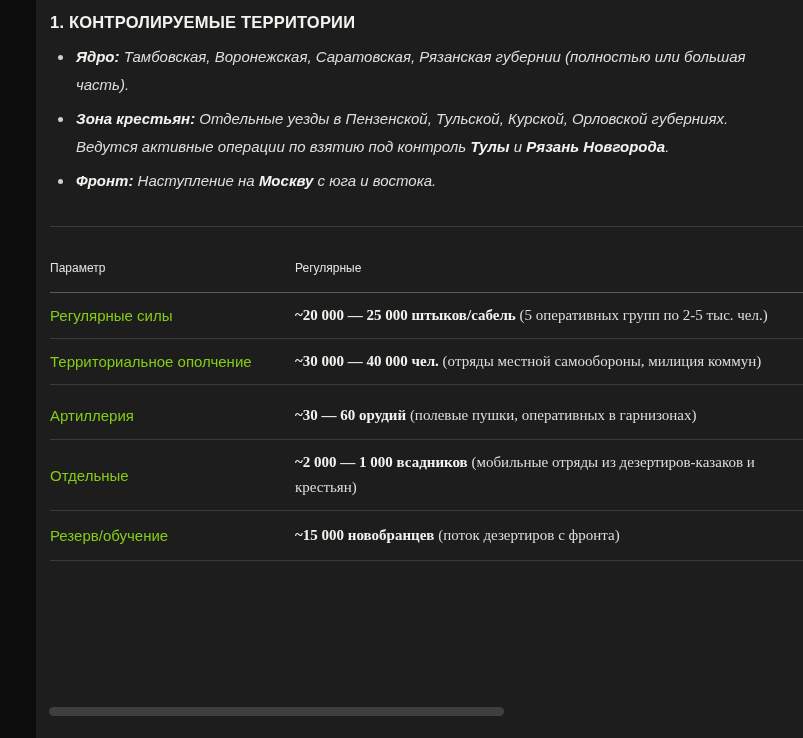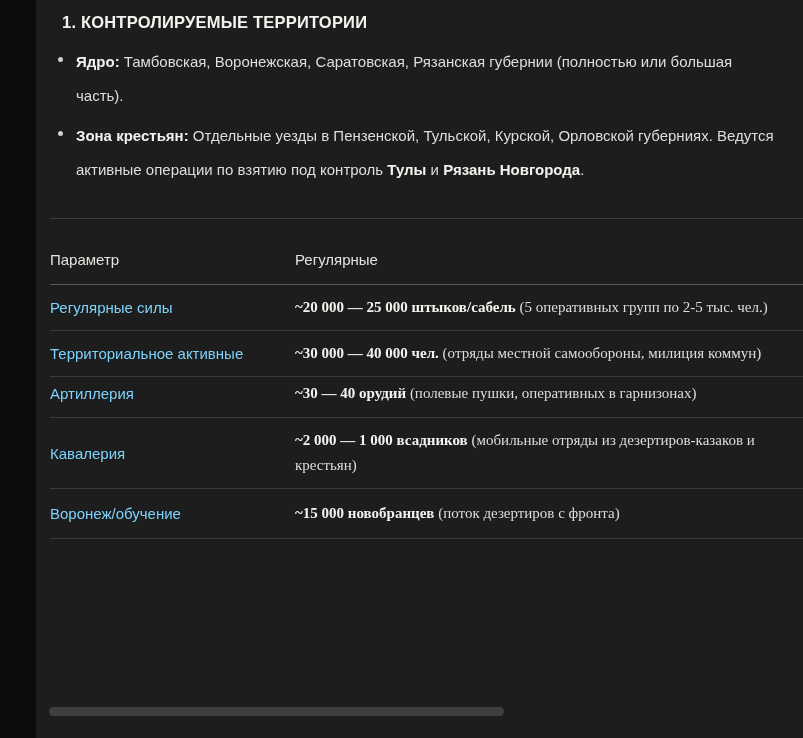--- a/index.html
+++ b/index.html
@@ -11,54 +11,54 @@
   }
   .left-strip{
     position:absolute;left:0;top:0;width:36px;height:738px;background:#0c0c0c;
   }
   .content-panel{
     position:absolute;left:36px;top:0;width:767px;height:738px;
     background:#1c1d1c;color:#dededa;overflow:hidden;
     padding-left:14px;box-sizing:border-box;
   }
   h3.sec-heading{
-    margin:12px;color:#f3f2ee;font-size:16.5px;line-height:21px;font-weight:700;
+    margin:0;color:#f3f2ee;font-size:16.5px;line-height:21px;font-weight:700;
     letter-spacing:.2px;
   }
   #heading1{margin-top:12px;}
   #heading2{margin-top:37px;}
   ul.bullet-list{
     list-style:none;margin:10px 0 16px 0;padding:0 0 0 7px;width:722px;
-    font-size:15px;line-height:34px;
+    font-size:15px;line-height:28px;font-style:italic;
   }
   ul.bullet-list li{position:relative;padding-left:19px;margin-bottom:6px;}
   .dot{
     position:absolute;left:1px;top:12px;width:5px;height:5px;border-radius:50%;
     background:#cfcfcb;
   }
   b,strong,.bold{color:#f3f2ee;font-weight:700;}
   hr.section-divider{
     border:none;border-top:1px solid #3c3d3e;margin:31px 0 0 0;width:753px;
   }
   table.stats-table{
     border-collapse:collapse;margin-top:18px;width:753px;table-layout:fixed;
     font-size:15px;
   }
   table.stats-table th{
-    text-align:left;font-weight:400;color:#e3e2de;font-size:15px;line-height:20px;
+    text-align:left;font-weight:400;color:#e3e2de;font-size:12px;line-height:20px;
     padding:13px 0 14px 0;border-bottom:1px solid rgba(255,255,255,0.28);
   }
   table.stats-table col.c1{width:245px;}
   table.stats-table td{
     vertical-align:middle;line-height:25px;
     border-bottom:1px solid rgba(255,255,255,0.13);
   }
-  td.param-cell{padding:10px 20px 10px 0;color:#7dd3fc;}
+  td.param-cell{padding:10px 20px 10px 0;color:#84cc16;}
   td.value-cell{padding:10px 8px 10px 0;font-family:Liberation Serif, serif;}
-  tr.r3 td{padding-top:4px;padding-bottom:11px;}
+  tr.r3 td{padding-top:18px;padding-bottom:11px;}
   tr.r5 td{padding-top:12px;padding-bottom:12px;}
   .scrollbar-thumb{
     position:absolute;left:13px;top:707px;width:455px;height:9px;border-radius:5px;
     background:#3e3f41;cursor:pointer;
   }
 </style>
 </head>
 <body>
 
 <div class="left-strip"></div>
@@ -69,20 +69,24 @@
 
   <ul class="bullet-list">
     <li>
       <span class="dot"></span>
       <strong>Ядро:</strong><span> Тамбовская, Воронежская, Саратовская, Рязанская губернии (полностью или большая часть).</span>
     </li>
     <li>
       <span class="dot"></span>
       <strong>Зона крестьян:</strong><span> Отдельные уезды в Пензенской, Тульской, Курской, Орловской губерниях. Ведутся активные операции по взятию под контроль </span><strong>Тулы</strong><span> и </span><strong>Рязань Новгорода</strong><span>.</span>
     </li>
+    <li>
+      <span class="dot"></span>
+      <strong>Фронт:</strong><span> Наступление на </span><strong>Москву</strong><span> с юга и востока.</span>
+    </li>
   </ul>
 
   <hr class="section-divider">
 
 
   <table class="stats-table">
     <colgroup>
         <col class="c1">
         <col class="c2">
       </colgroup>
@@ -91,33 +95,33 @@
         <th>Параметр</th>
         <th>Регулярные</th>
       </tr>
     </thead>
     <tbody>
       <tr class="r1">
         <td class="param-cell">Регулярные силы</td>
         <td class="value-cell"><strong>~20 000 — 25 000 штыков/сабель</strong><span> (5 оперативных групп по 2-5 тыс. чел.)</span></td>
       </tr>
       <tr class="r2">
-        <td class="param-cell">Территориальное активные</td>
+        <td class="param-cell">Территориальное ополчение</td>
         <td class="value-cell"><strong>~30 000 — 40 000 чел.</strong><span> (отряды местной самообороны, милиция коммун)</span></td>
       </tr>
       <tr class="r3">
         <td class="param-cell">Артиллерия</td>
-        <td class="value-cell"><strong>~30 — 40 орудий</strong><span> (полевые пушки, оперативных в гарнизонах)</span></td>
+        <td class="value-cell"><strong>~30 — 60 орудий</strong><span> (полевые пушки, оперативных в гарнизонах)</span></td>
       </tr>
       <tr class="r4">
-        <td class="param-cell">Кавалерия</td>
+        <td class="param-cell">Отдельные</td>
         <td class="value-cell"><strong>~2 000 — 1 000 всадников</strong><span> (мобильные отряды из дезертиров-казаков и крестьян)</span></td>
       </tr>
       <tr class="r5">
-        <td class="param-cell">Воронеж/обучение</td>
+        <td class="param-cell">Резерв/обучение</td>
         <td class="value-cell"><strong>~15 000 новобранцев</strong><span> (поток дезертиров с фронта)</span></td>
       </tr>
     </tbody>
   </table>
 
   <div class="scrollbar-thumb"></div>
 
 </div>
 
 </body></html>

